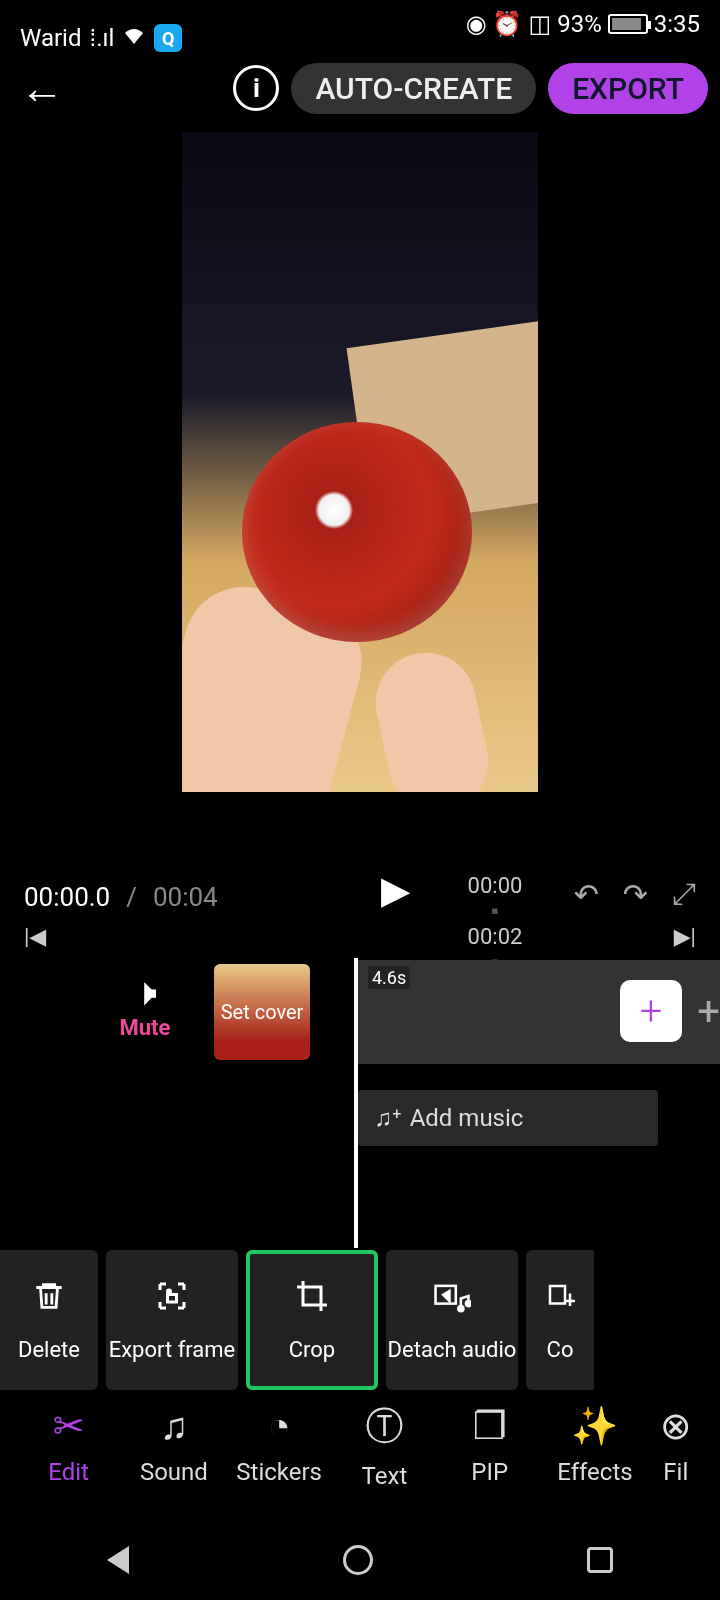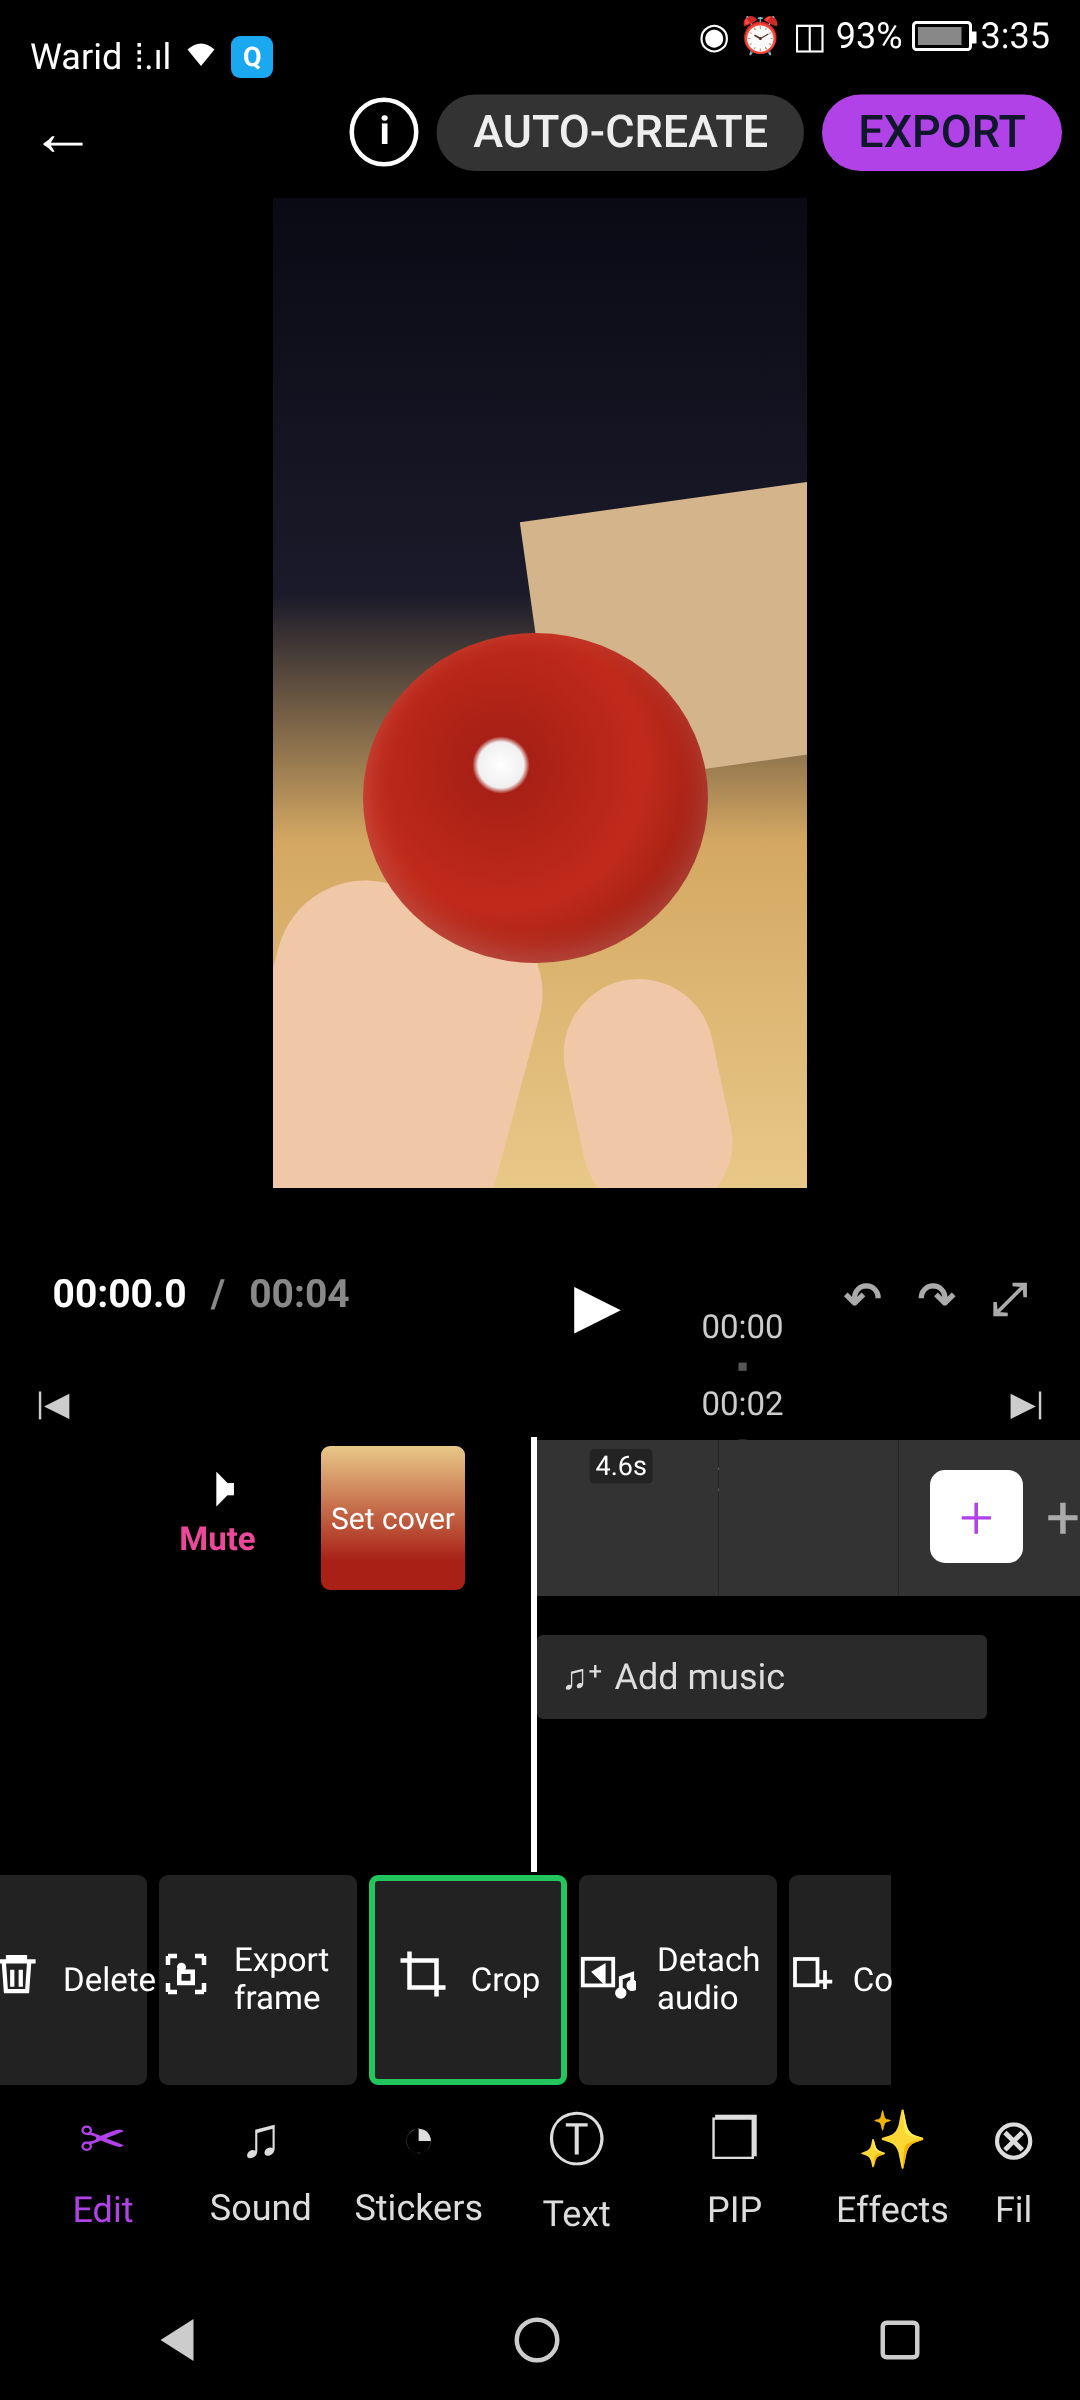--- a/index.html
+++ b/index.html
@@ -82,24 +82,23 @@
   }
   .preview .finger{
     position:absolute; left:200px; bottom:-20px; width:100px; height:160px;
     background:#f0c8a8; border-radius:50px; transform:rotate(-12deg);
   }
 
   
   .transport {
     height:64px;
     display:flex;
-    align-items:flex-start;
-    padding:0 35px;
+    align-items:flex-end;
+    padding:0 24px;
     gap:16px;
-    font-weight:bold;
   }
   .time-current{font-size:26px;color:#fff;}
   .time-sep{color:#888;font-size:26px;}
   .time-total{font-size:26px;color:#888;}
   .play-btn{margin:0 auto;font-size:38px;}
   .transport-right{display:flex;gap:24px;align-items:center;font-size:30px;color:#aaa;}
 
   
   .ruler{
     height:48px;display:flex;align-items:center;padding:0 24px;font-size:22px;color:#ccc;position:relative;
@@ -125,21 +124,21 @@
     text-align:center;font-size:20px;color:#fff;
   }
   .clip-strip{
     position:absolute; left:358px; top:0px; right:0; height:104px;
     display:flex;
   }
   .clip-strip .seg{flex:1;background:#333;}
   .seg1{background:linear-gradient(180deg,#1a1a2a 0%, #a82016 70%);}
   .seg2{background:linear-gradient(180deg,#2a2a4a 0%, #404868 100%);}
   .seg3{background:linear-gradient(180deg,#2a2a4a 0%, #d4a862 70%);}
-  .clip-dur{position:absolute;left:368px;top:6px;font-size:18px;color:#fff;background:rgba(0,0,0,0.3);padding:1px 4px;border-radius:3px;margin-left:25px;}
+  .clip-dur{position:absolute;left:368px;top:6px;font-size:18px;color:#fff;background:rgba(0,0,0,0.3);padding:1px 4px;border-radius:3px;}
   .plus-box{
     position:absolute; right:38px; top:20px; width:62px; height:62px;
     background:#fff; border-radius:10px; display:flex;align-items:center;justify-content:center;
     font-size:40px;color:#b142e8;font-weight:300;
   }
   .plus-overflow{position:absolute;right:0;top:28px;font-size:40px;color:#aaa;}
   .add-music{
     position:absolute; left:358px; top:130px; width:300px; height:56px;
     background:#2a2a2a; border-radius:4px; display:flex; align-items:center;
     padding:0 16px; gap:8px; font-size:24px; color:#ddd;
@@ -148,21 +147,21 @@
     position:absolute; left:354px; top:-2px; width:4px; height:290px; background:#fff;
   }
 
   
   .edit-tools{
     position:absolute; bottom:210px; left:0; right:0;
     display:flex; gap:8px; padding:0 0 0 0; overflow:hidden;
   }
   .tool{
     width:132px; height:140px; background:#222; border-radius:6px;
-    display:flex;flex-direction:row;align-items:center;justify-content:center;
+    display:flex;flex-direction:column;align-items:center;justify-content:center;
     gap:14px; flex-shrink:0;
   }
   .tool:first-child{width:98px;border-radius:0 6px 6px 0;}
   .tool .ico{font-size:36px;color:#fff;}
   .tool .lbl{font-size:22px;color:#fff;}
   .tool.highlighted{border:4px solid #22c55e;}
 
   
   .bottom-tabs{
     position:absolute; bottom:100px; left:0; right:0; height:110px;

